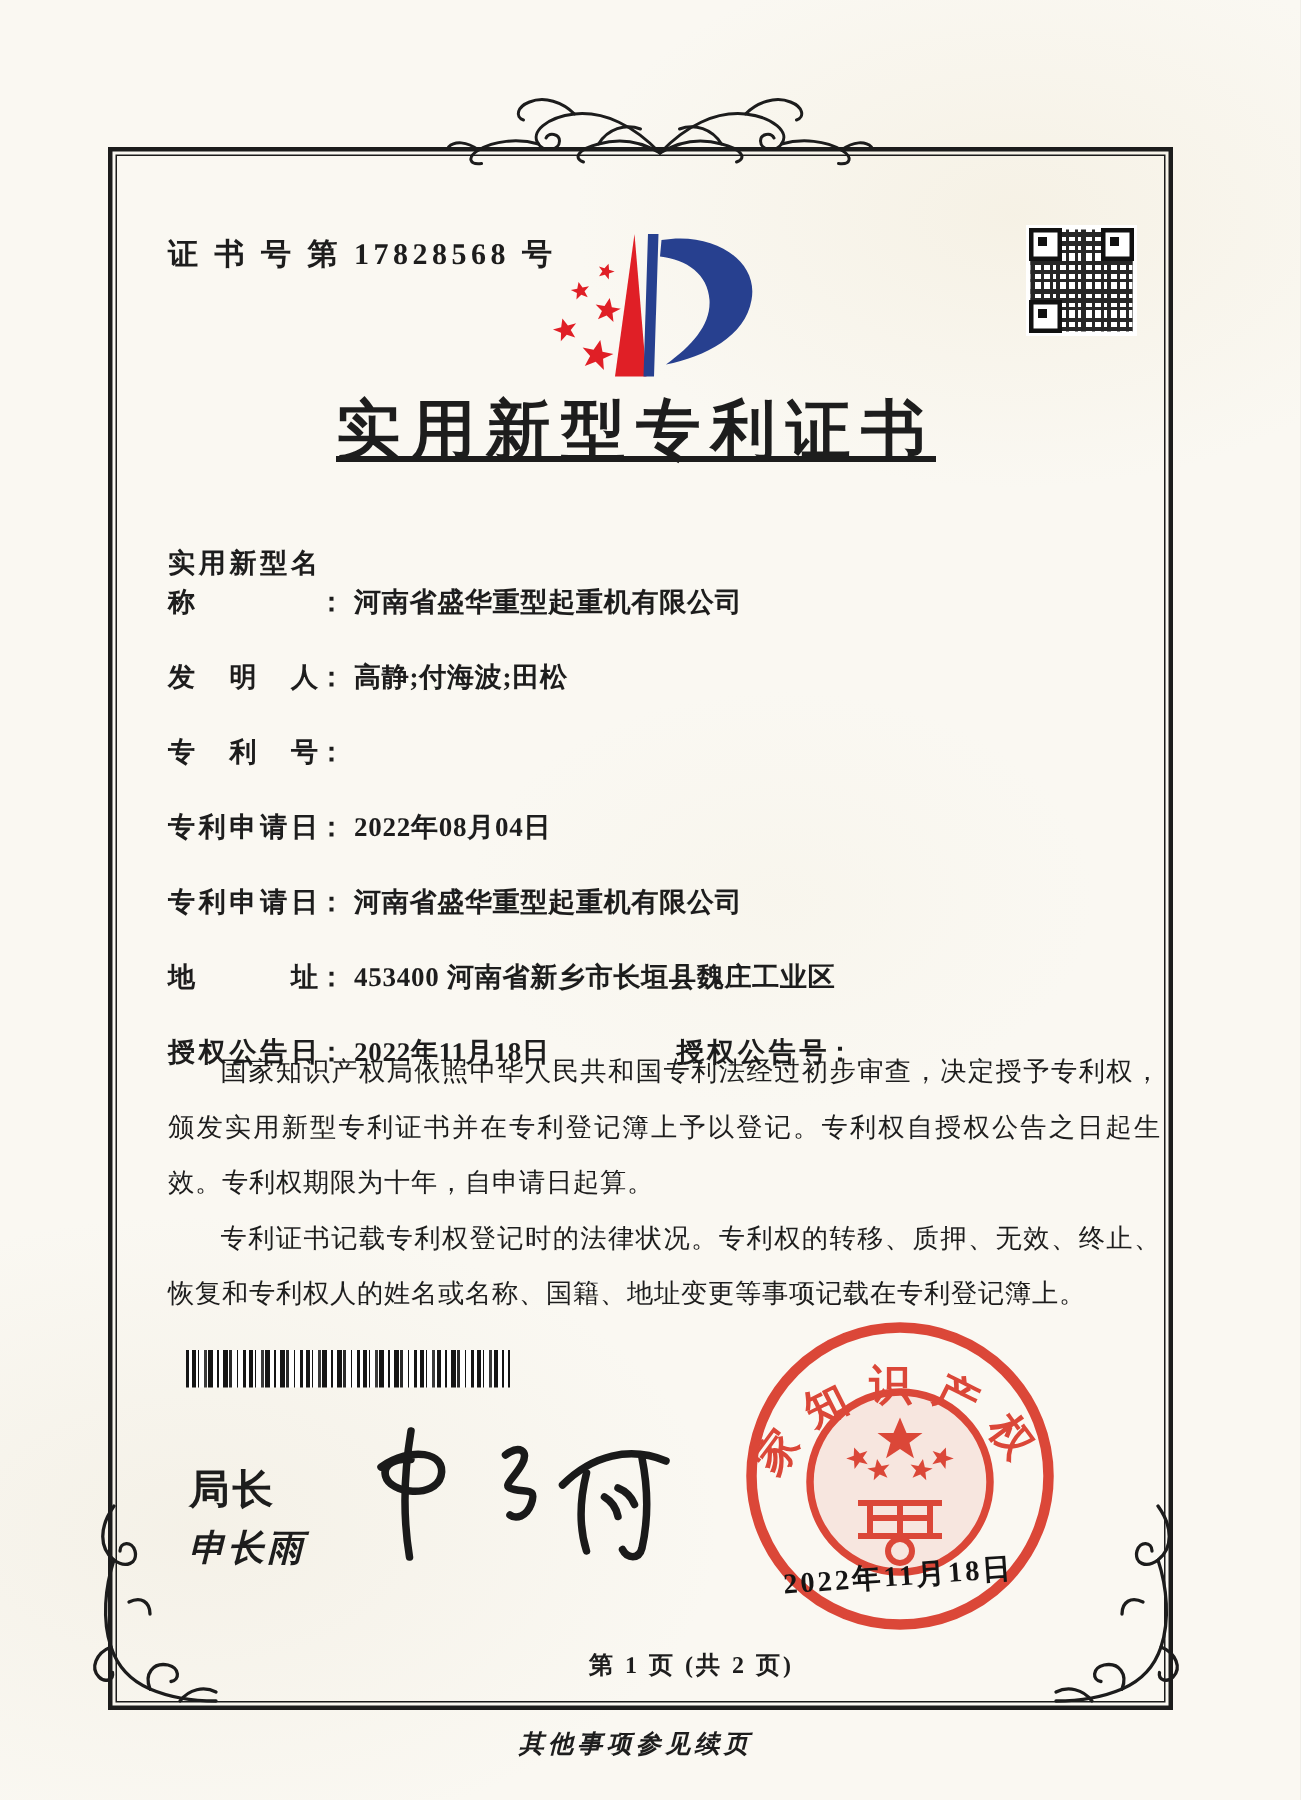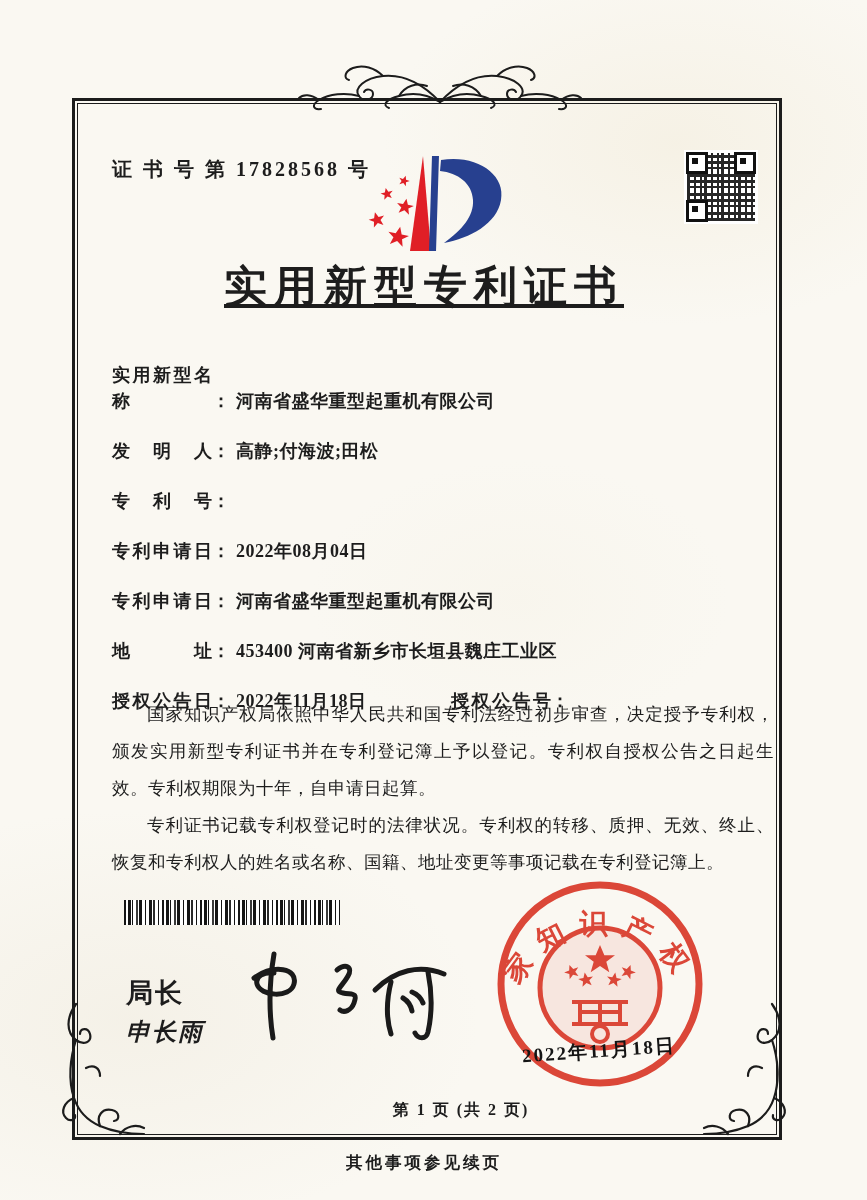--- a/index.html
+++ b/index.html
@@ -46,21 +46,21 @@
       #151515 0 2px,#fff 2px 4px,#151515 4px 7px,#fff 7px 8px,#151515 8px 9px,#fff 9px 12px,
       #3a3a3a 12px 14px,#fff 14px 15px,#151515 15px 18px,#fff 18px 21px,#151515 21px 22px,#fff 22px 25px,
       #151515 25px 28px,#fff 28px 29px,#2a2a2a 29px 31px,#fff 31px 34px,#151515 34px 35px,#fff 35px 38px);}
   .signer-title{position:absolute;left:126px;top:975px;font-size:27px;font-weight:bold;letter-spacing:2px;}
   .signer-name{position:absolute;left:126px;top:1016px;font-size:24px;font-weight:bold;letter-spacing:2px;font-style:italic;}
   .signature{position:absolute;left:240px;top:942px;}
   .seal{position:absolute;left:488px;top:872px;}
   .seal-date{position:absolute;left:522px;top:1038px;font-size:19px;font-weight:bold;letter-spacing:2px;
     transform:rotate(-4deg);color:#141414;}
   .page-num{position:absolute;left:72px;width:704px;top:1100px;text-align:center;font-size:16px;font-weight:bold;letter-spacing:2px;margin-left:37px;}
-  .cont-note{position:absolute;left:72px;width:704px;top:1152px;text-align:center;font-size:16.5px;font-weight:bold;letter-spacing:3px;}
+  .cont-note{position:absolute;left:72px;width:704px;top:1152px;text-align:center;font-size:16.5px;font-weight:bold;letter-spacing:3px;font-style:italic;}
 </style>
 </head>
 <body>
 
 <div class="canvas">
 
   <div class="frame-outer">
     <div class="frame-inner"></div>
   </div>
 

